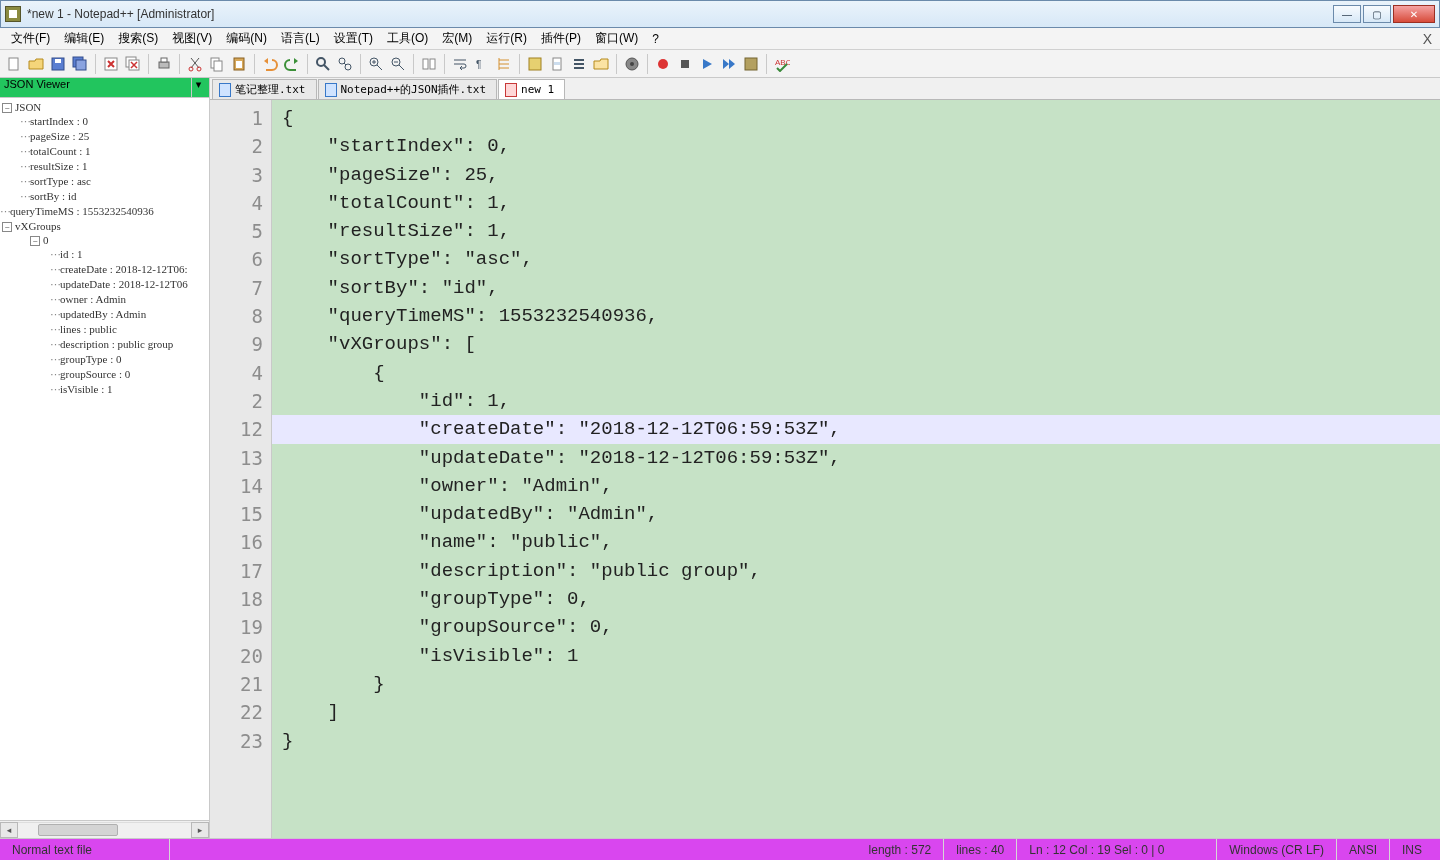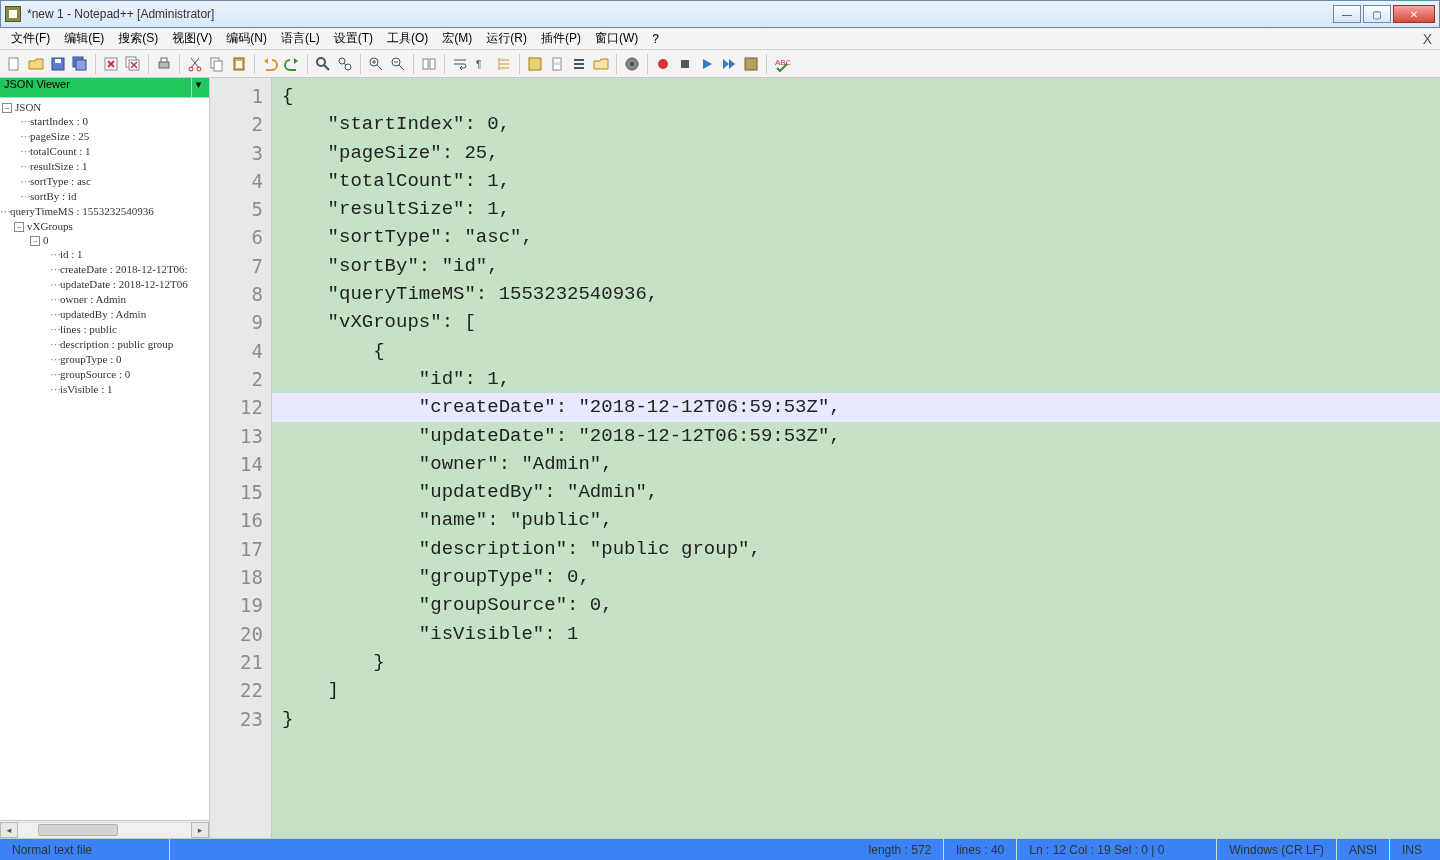--- a/index.html
+++ b/index.html
@@ -47,21 +47,21 @@
 .tab .tabicon { width: 12px; height: 14px; display: inline-block; }
 .tabicon.blue { background: #cfe3ff; border: 1px solid #3878c8; }
 .tabicon.red { background: #ffd7d7; border: 1px solid #c83838; }
 .codewrap { flex: 1; display: flex; background: #fff; overflow: hidden; }
 .gutter { width: 62px; background: #e8e8e8; border-right: 1px solid #c9c9c9; text-align: right; color: #8d8d8d; font-family: Consolas, monospace; font-size: 19px; line-height: 28.3px; padding: 4px 8px 0 0; }
 .codelines { flex: 1; background: #c6e2c6; font-family: Consolas, "Courier New", monospace; font-size: 19px; line-height: 28.3px; padding: 4px 0 0 0; white-space: pre; color: #222; position: relative; }
 .codelines .line { padding-left: 10px; }
 .codelines .line.hl { background: #e8e8ff; }
 
 
-.statusbar { height: 22px; background: #3b82f6; border-top: 1px solid #c9c9c9; display: flex; align-items: center; font-size: 12px; color: #333; }
+.statusbar { height: 22px; background: #d946ef; border-top: 1px solid #c9c9c9; display: flex; align-items: center; font-size: 12px; color: #333; }
 .statusbar .cell { padding: 0 12px; border-right: 1px solid #d6d6d6; height: 100%; display: flex; align-items: center; }
 .statusbar .spacer { flex: 1; }
 </style>
 </head>
 <body>
 
 <div class="titlebar">
   <span class="app-icon"></span>
   <span class="title-text">*new 1 - Notepad++  [Administrator]</span>
   <div class="winbtns">
@@ -290,21 +290,21 @@
     </div>
     <div class="tree">
       <div class="node" style="padding-left:2px"><span class="twisty">−</span><span>JSON</span></div>
       <div class="node" style="padding-left:20px"><span class="leaftick">⋯</span><span>startIndex : 0</span></div>
       <div class="node" style="padding-left:20px"><span class="leaftick">⋯</span><span>pageSize : 25</span></div>
       <div class="node" style="padding-left:20px"><span class="leaftick">⋯</span><span>totalCount : 1</span></div>
       <div class="node" style="padding-left:20px"><span class="leaftick">⋯</span><span>resultSize : 1</span></div>
       <div class="node" style="padding-left:20px"><span class="leaftick">⋯</span><span>sortType : asc</span></div>
       <div class="node" style="padding-left:20px"><span class="leaftick">⋯</span><span>sortBy : id</span></div>
       <div class="node" style=""><span class="leaftick">⋯</span><span>queryTimeMS : 1553232540936</span></div>
-      <div class="node" style="padding-left:14px"><span class="twisty">−</span><span>vXGroups</span></div>
+      <div class="node" style="padding-left:2px"><span class="twisty">−</span><span>vXGroups</span></div>
       <div class="node" style="padding-left:30px"><span class="twisty">−</span><span>0</span></div>
       <div class="node" style="padding-left:50px"><span class="leaftick">⋯</span><span>id : 1</span></div>
       <div class="node" style="padding-left:50px"><span class="leaftick">⋯</span><span>createDate : 2018-12-12T06:</span></div>
       <div class="node" style="padding-left:50px"><span class="leaftick">⋯</span><span>updateDate : 2018-12-12T06</span></div>
       <div class="node" style="padding-left:50px"><span class="leaftick">⋯</span><span>owner : Admin</span></div>
       <div class="node" style="padding-left:50px"><span class="leaftick">⋯</span><span>updatedBy : Admin</span></div>
       <div class="node" style="padding-left:50px"><span class="leaftick">⋯</span><span>lines : public</span></div>
       <div class="node" style="padding-left:50px"><span class="leaftick">⋯</span><span>description : public group</span></div>
       <div class="node" style="padding-left:50px"><span class="leaftick">⋯</span><span>groupType : 0</span></div>
       <div class="node" style="padding-left:50px"><span class="leaftick">⋯</span><span>groupSource : 0</span></div>
@@ -313,20 +313,34 @@
     <div class="sidebar-scroll">
       <div class="arrow">◂</div>
       <div class="track">
           <div class="thumb"></div>
         </div>
       <div class="arrow">▸</div>
     </div>
   </div>
 
   <div class="editor">
+    <div class="tabstrip">
+      <div class="tab">
+          <span class="tabicon blue"></span>
+          <span>笔记整理.txt</span>
+        </div>
+      <div class="tab">
+          <span class="tabicon blue"></span>
+          <span>Notepad++的JSON插件.txt</span>
+        </div>
+      <div class="tab active">
+          <span class="tabicon red"></span>
+          <span>new 1</span>
+        </div>
+    </div>
     <div class="codewrap">
       <div class="gutter" id="gutter">
           <div>1</div>
           <div>2</div>
           <div>3</div>
           <div>4</div>
           <div>5</div>
           <div>6</div>
           <div>7</div>
           <div>8</div>

